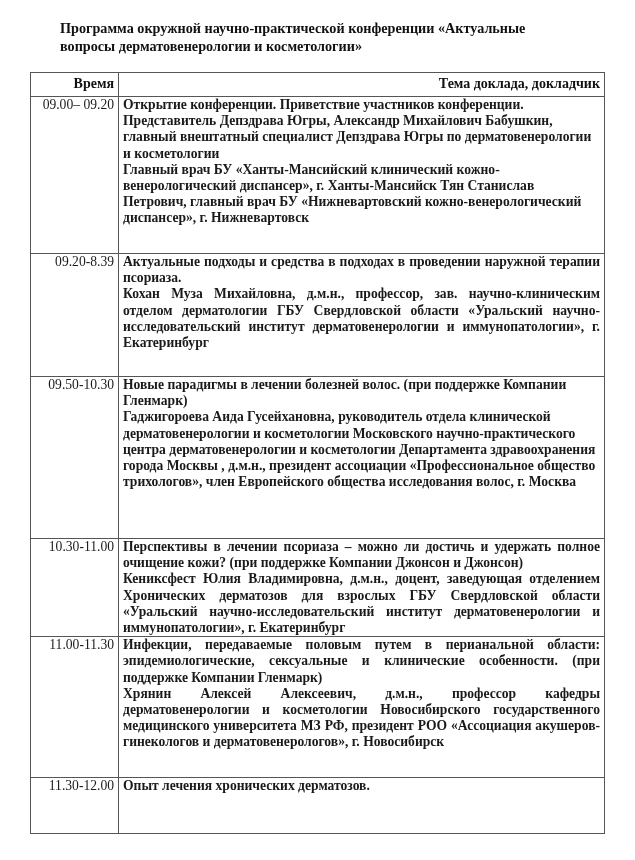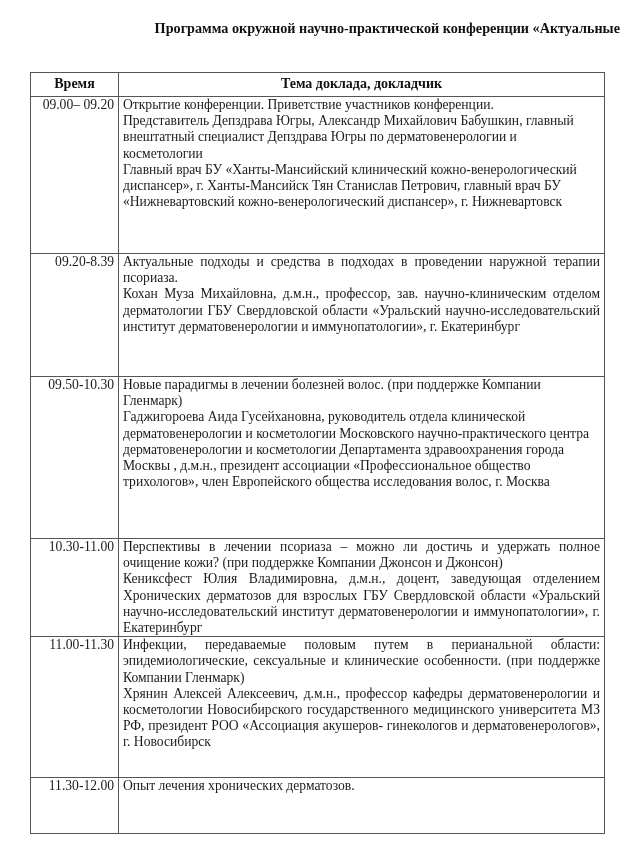--- a/index.html
+++ b/index.html
@@ -1,44 +1,45 @@
 <!DOCTYPE html>
 <html><head>
 <meta charset="utf-8">
 <style>
   html, body { margin: 0; padding: 0; background: #ffffff; }
   body { width: 635px; height: 860px; position: relative; overflow: hidden;
          font-family: "Liberation Serif", "DejaVu Serif", serif; color: #1a1a1a; }
-  .title { position: absolute; left: 60px; top: 19px; width: 560px; text-align: right;
+  .title { position: absolute; left: 60px; top: 19px; width: 560px; text-align: left;
            font-weight: bold; font-size: 14.2px; line-height: 18px; color: #111; }
   table.program { position: absolute; left: 30px; top: 72px; width: 575px;
                   border-collapse: collapse; table-layout: fixed; }
   table.program td, table.program th { border: 1.3px solid #555; vertical-align: top;
                   font-size: 13.6px; line-height: 16.2px; padding: 0 4px 0 4px; }
-  table.program th { font-weight: bold; text-align: center; height: 23px; vertical-align: middle;
+  table.program th { font-weight: bold; text-align: right; height: 23px; vertical-align: middle;
                      font-size: 14px; color: #111; }
   col.c-time { width: 88px; }
   td.time { padding-top: 4px; padding-left: 3px; white-space: nowrap; text-align: right; }
-  td.topic { padding-top: 4px; padding-bottom: 1px; }
+  td.topic { padding-top: 4px; padding-bottom: 1px; font-weight: bold; }
   .topic-title { display: block; }
   .speaker { display: block; margin-top: 0; }
   .just { text-align: justify; }
   .r0 { height: 157px; }
   .r1 { height: 123px; }
   .r2 { height: 162px; }
   .r3 { height: 97px; }
   .r4 { height: 141px; }
   .r5 { height: 56px; }
   .nl { display: block; }
 </style>
 </head>
 <body>
 
 <div class="title">
   <span class="nl">Программа окружной научно-практической конференции «Актуальные</span>
+  <span class="nl">вопросы дерматовенерологии и косметологии»</span>
 </div>
 
 <table class="program">
   <colgroup>
       <col class="c-time">
       <col class="c-topic">
     </colgroup>
   <thead>
     <tr>
       <th>Время</th>

